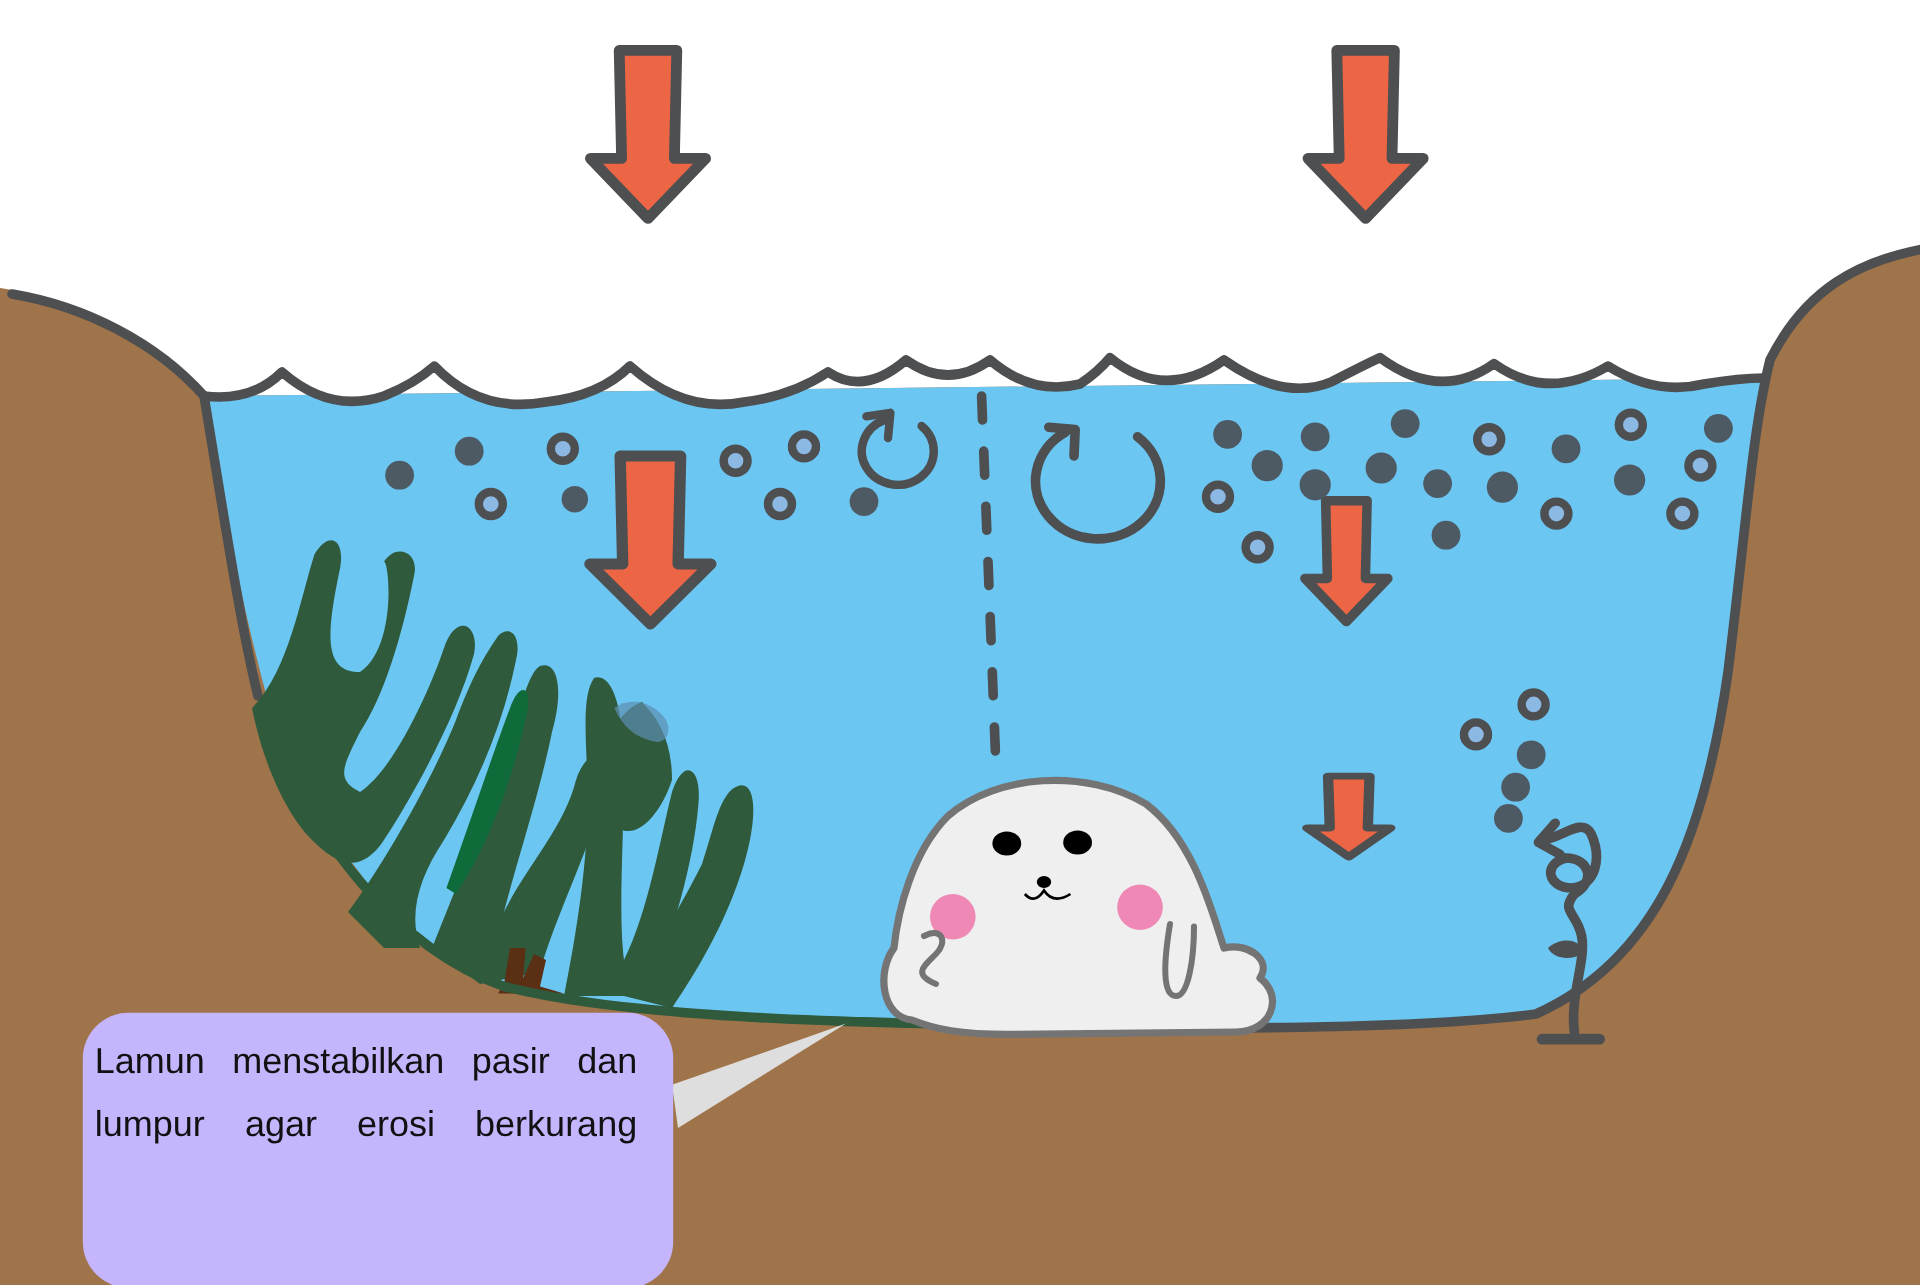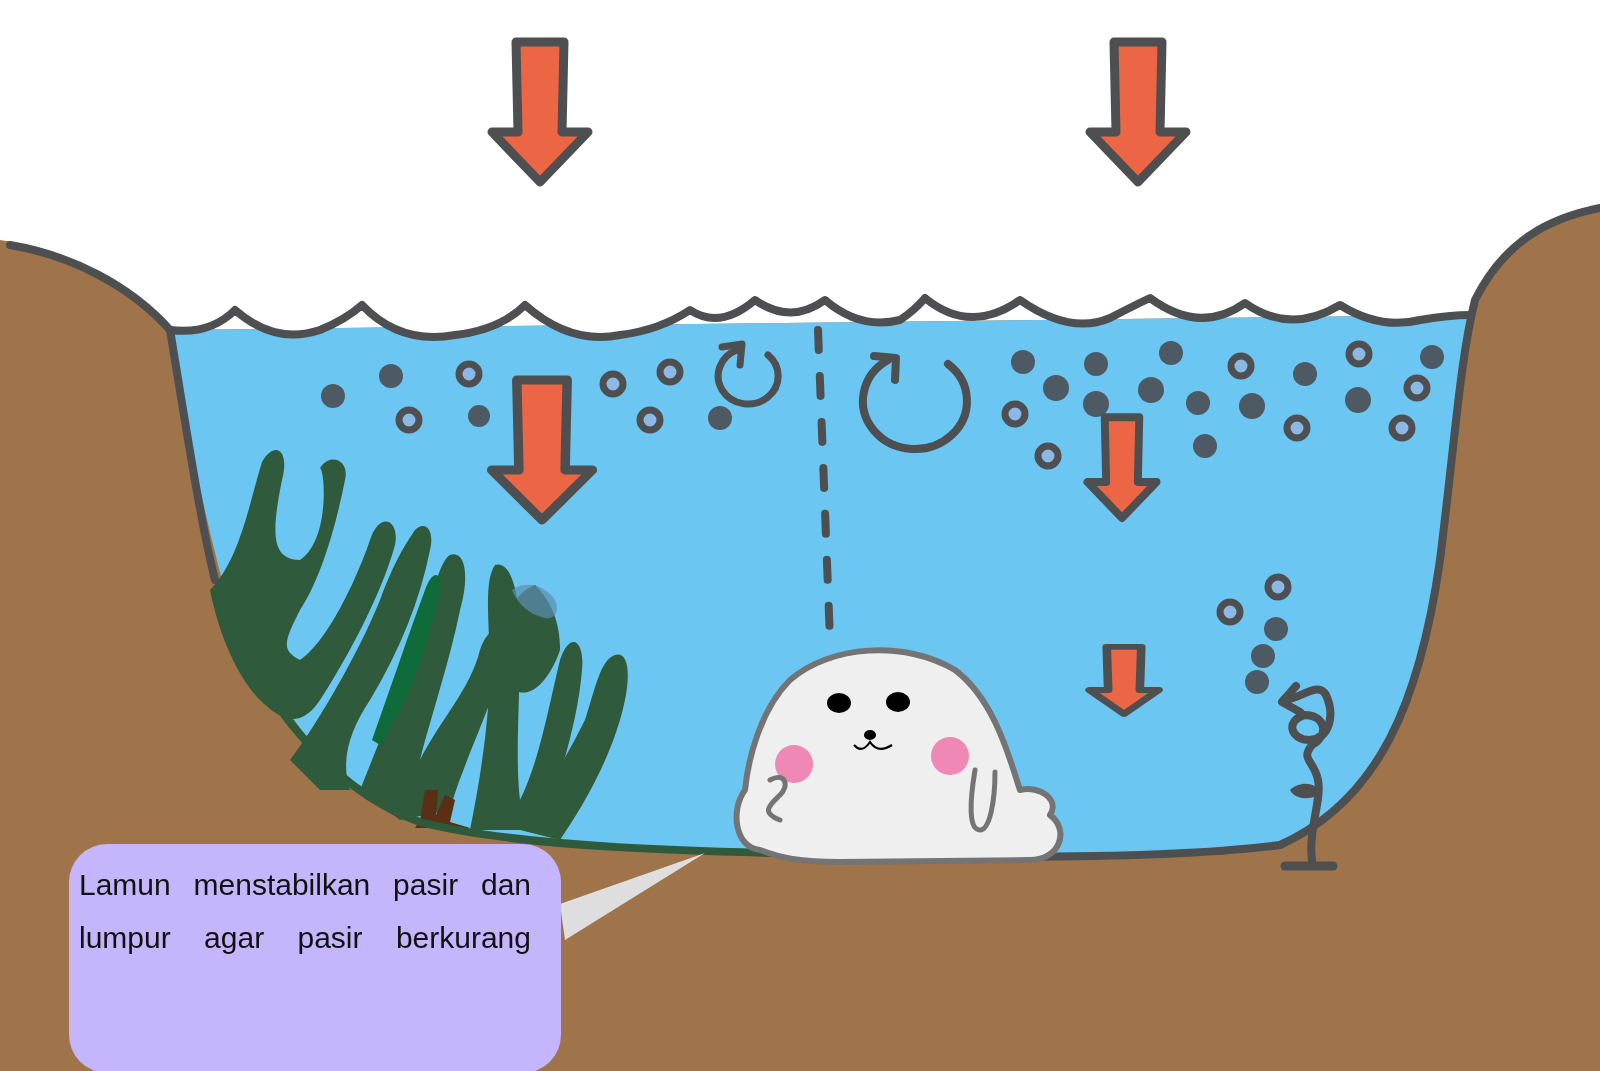--- a/index.html
+++ b/index.html
@@ -169,14 +169,14 @@
     <circle cx="950" cy="756" r="19" fill="#ef88b5"></circle>
     <path d="M770,780 C785,772 790,785 780,795 C770,805 760,812 780,820" fill="none" stroke="#747474" stroke-width="5" stroke-linecap="round"></path>
     <path d="M975,770 C970,800 968,830 980,830 C990,830 995,800 995,772" fill="none" stroke="#747474" stroke-width="5" stroke-linecap="round"></path>
   </g>
 
   <path d="M560,904 L705,853 L565,940 Z" fill="#dedede"></path>
 </svg>
 
 <div class="bubble">
   <span class="line">Lamun menstabilkan pasir dan</span>
-  <span class="line">lumpur agar pasir berkurang</span>
+  <span class="line">lumpur agar erosi berkurang</span>
 </div>
 
 </body></html>

